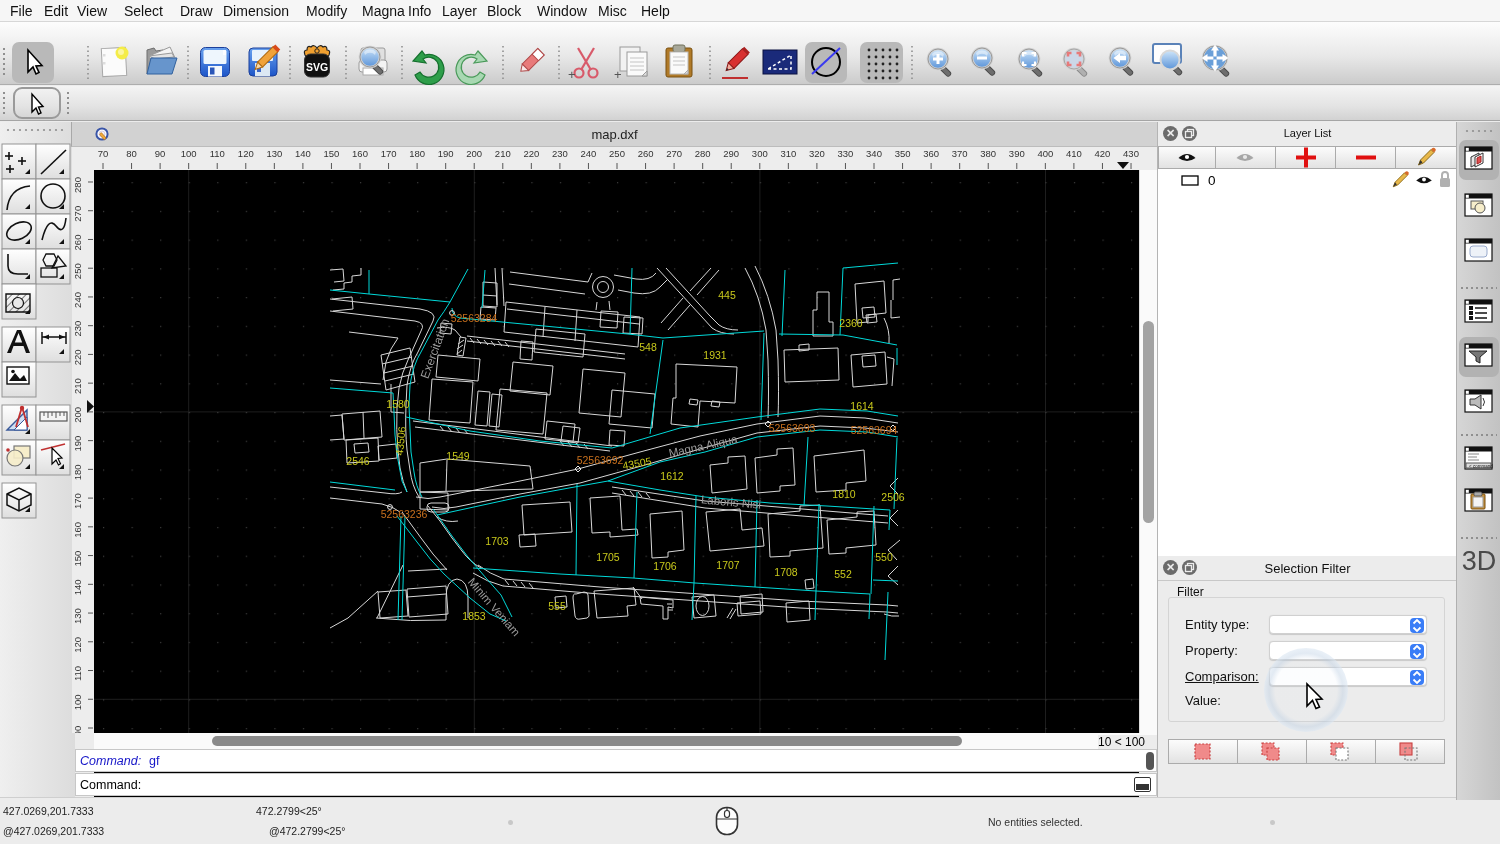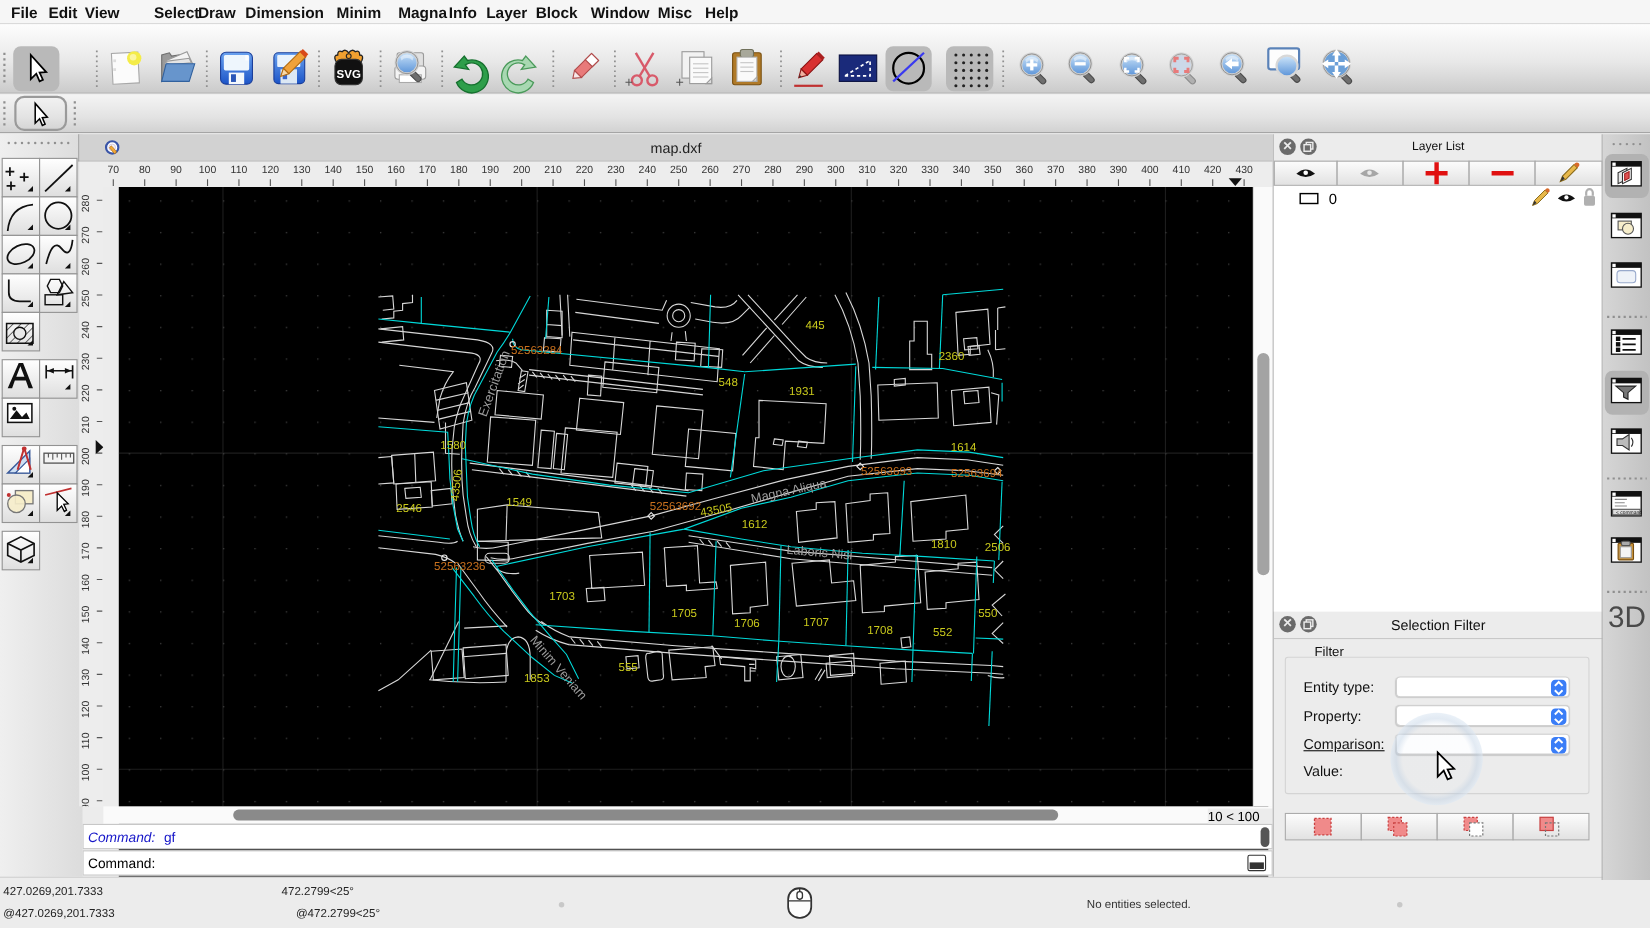--- a/index.html
+++ b/index.html
@@ -1,37 +1,37 @@
 <!DOCTYPE html>
 <html><head>
 <meta charset="utf-8">
 <style>
 * { margin:0; padding:0; box-sizing:border-box; }
 html,body { width:1500px; height:844px; overflow:hidden; background:#ececec;
   font-family:"Liberation Sans", sans-serif; }
 .abs { position:absolute; }
 #menubar { position:absolute; left:0; top:0; width:1500px; height:22px;
   background:#f6f6f6; border-bottom:1px solid #d7d7d7; font-size:14px; color:#111; }
-#menubar span { position:absolute; top:3px;font-weight:bold; }
+#menubar span { position:absolute; top:3px; }
 #tb1 { position:absolute; left:0; top:22px; width:1500px; height:63px;
   background:linear-gradient(180deg,#fdfdfd 0%,#e8e8e8 55%,#cbcbcb 100%);
   border-bottom:1px solid #adadad; }
 #tb2 { position:absolute; left:0; top:86px; width:1500px; height:35px;
   background:linear-gradient(180deg,#f4f4f4 0%,#e3e3e3 60%,#d2d2d2 100%);
   border-bottom:1px solid #a5a5a5; }
 #palette { position:absolute; left:0; top:122px; width:75px; height:675px;
   background:linear-gradient(90deg,#efefef,#dcdcdc); }
 #vruler { position:absolute; left:72px; top:147px; width:22px; height:586px;
   background:#ededed; }
 #hruler { position:absolute; left:94px; top:147px; width:1063px; height:23px;
   background:#ededed; }
 #mdititle { position:absolute; left:71px; top:122px; width:1086px; height:25px;
   background:#d2d2d2; border-bottom:1px solid #bcbcbc; border-left:1px solid #a8a8a8;
   font-size:13px; color:#222; text-align:center; line-height:25px; }
-#canvas { position:absolute; left:94px; top:170px; width:1045px; height:657px; background:#000;margin-left:14px; }
+#canvas { position:absolute; left:94px; top:170px; width:1045px; height:657px; background:#000; }
 #vsb { position:absolute; left:1139px; top:170px; width:18px; height:563px; background:#fafafa; border-left:1px solid #dcdcdc;}
 #vsb .thumb { position:absolute; left:3px; top:151px; width:11px; height:202px; background:#a3a3a3; border-radius:6px; }
 #hsbrow { position:absolute; left:94px; top:733px; width:1063px; height:16px; background:#fafafa; }
 #hsb-thumb { position:absolute; left:118px; top:3px; width:750px; height:10px; background:#8a8a8a; border-radius:5px; }
 #cmdhist { position:absolute; left:75px; top:749px; width:1082px; height:23px; background:#fff;
   border:1px solid #c7c7c7; font-size:12.5px; color:#1616c8; }
 #cmdline { position:absolute; left:75px; top:773px; width:1082px; height:23px; background:#fff;
   border:1px solid #c7c7c7; font-size:12.5px; color:#000; }
 #statusbar { position:absolute; left:0; top:797px; width:1500px; height:47px;
   background:#ececec; border-top:1px solid #cfcfcf; font-size:10.5px; color:#222; }
@@ -47,24 +47,24 @@
 .stepper { position:absolute; right:2px; top:1.5px; width:14px; height:15px; background:#3a7df7; border-radius:4px; }
 .stepper svg { position:absolute; left:0; top:0; }
 .lbl { position:absolute; font-size:13px; color:#111; }
 </style>
 </head>
 <body>
 <div id="menubar">
   <span style="left:10px">File</span>
     <span style="left:44px">Edit</span>
   <span style="left:77px">View</span>
-    <span style="left:140px">Select</span>
+    <span style="left:124px">Select</span>
   <span style="left:180px">Draw</span>
     <span style="left:223px">Dimension</span>
-  <span style="left:306px">Minim</span>
+  <span style="left:306px">Modify</span>
     <span style="left:362px">Magna</span>
   <span style="left:408px">Info</span>
     <span style="left:442px">Layer</span>
   <span style="left:487px">Block</span>
     <span style="left:537px">Window</span>
   <span style="left:598px">Misc</span>
     <span style="left:641px">Help</span>
 </div>
 <div id="tb1"></div>
 <div id="tb2"></div>
@@ -882,21 +882,21 @@
       </g>
   </svg>
 
   <div class="macx" style="left:5px;top:438px;">✕</div>
   <div class="macx" style="left:24px;top:438px;"><svg width="15" height="15" viewBox="0 0 15 15">
         <rect x="5.5" y="3.5" width="6" height="6" fill="none" stroke="#ececec" stroke-width="1.3"></rect>
         <rect x="3.5" y="5.5" width="6" height="6" fill="#6b6b6b" stroke="#ececec" stroke-width="1.3"></rect>
       </svg></div>
   <div style="position:absolute;left:0;top:439px;width:299px;text-align:center;font-size:13px;color:#111;">Selection Filter</div>
   <div style="position:absolute;left:0;top:458px;width:299px;border-top:1px solid #c8c8c8;"></div>
-  <div class="lbl" style="left:37px;top:463px;font-size:12px;text-align:center;">Filter</div>
+  <div class="lbl" style="left:19px;top:463px;font-size:12px;text-align:center;">Filter</div>
   <div style="position:absolute;left:10px;top:475px;width:277px;height:125px;border:1px solid #d4d4d4;border-radius:3px;"></div>
   <div class="lbl" style="left:27px;top:495px;">Entity type:</div>
   <div class="combo" style="left:111px;top:493px;width:158px;">
       <div class="stepper">
         <svg width="14" height="15" viewBox="0 0 14 15">
           <path d="M3.5,5.5 L7,2 L10.5,5.5 M3.5,9.5 L7,13 L10.5,9.5" fill="none" stroke="#fff" stroke-width="1.8"></path>
         </svg>
       </div>
     </div>
   <div class="lbl" style="left:27px;top:521px;">Property:</div>

